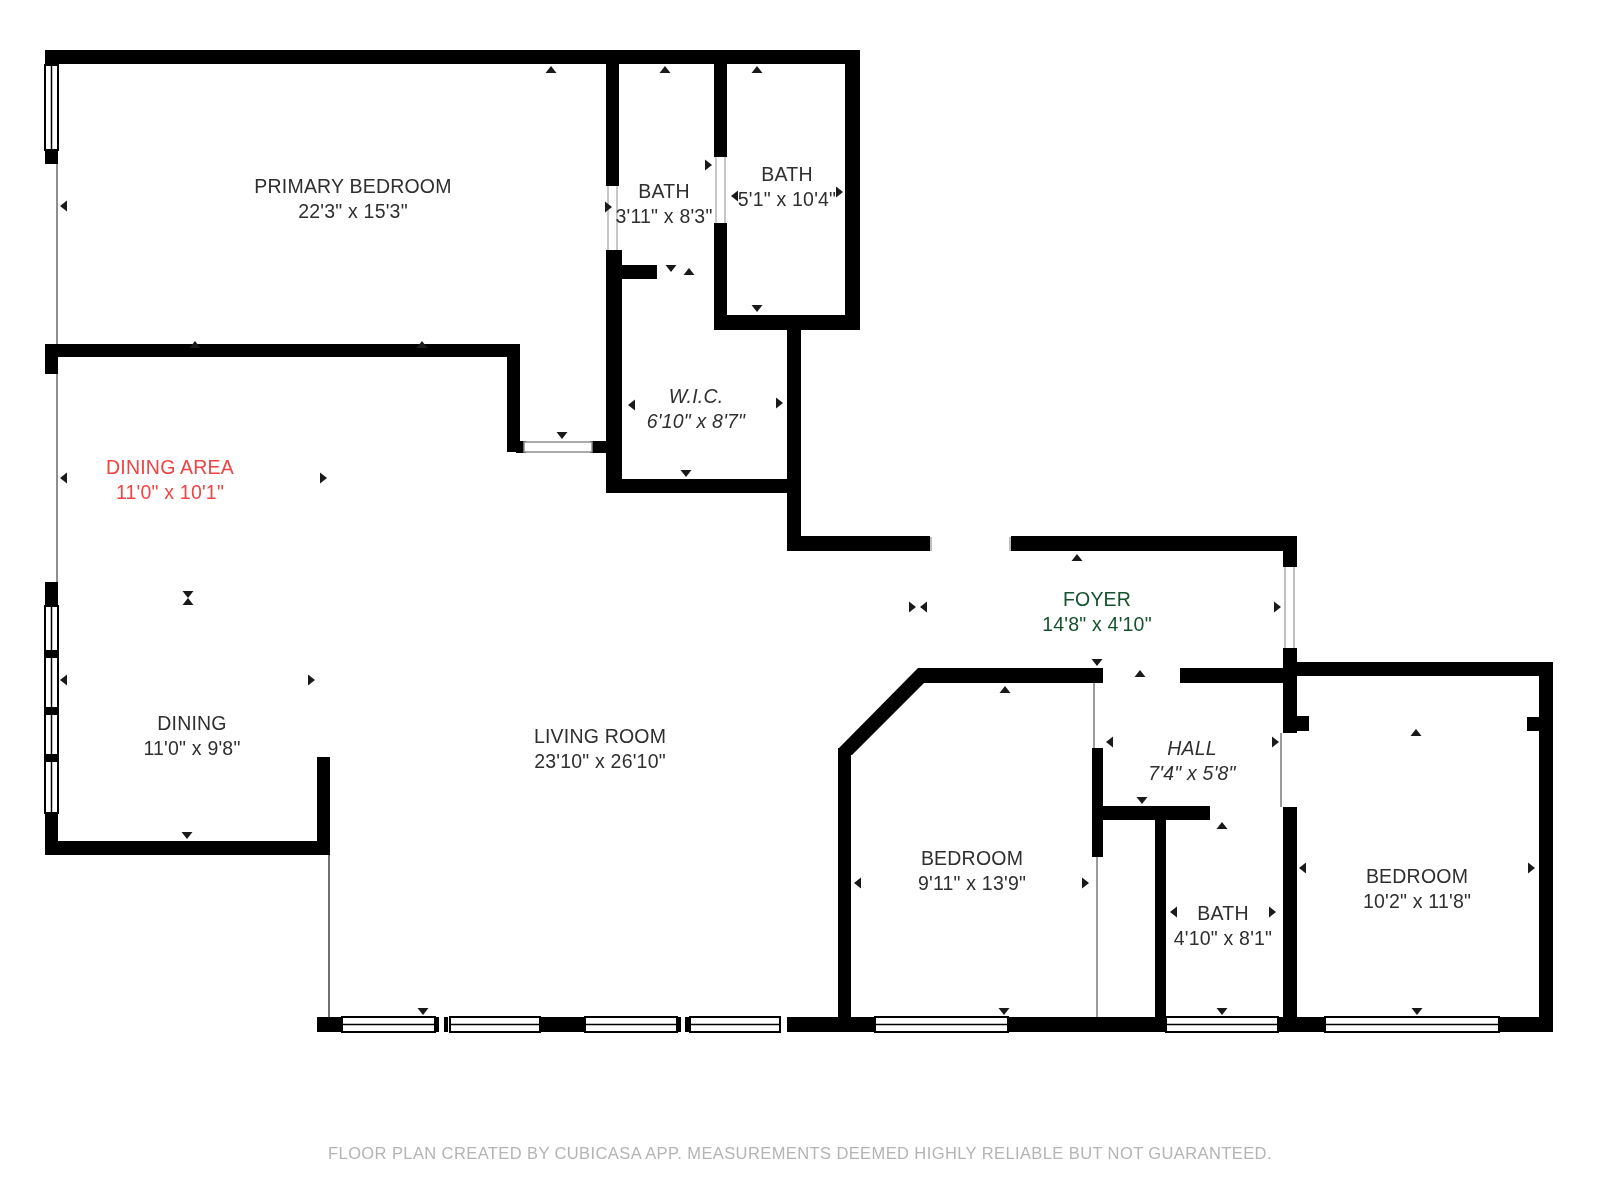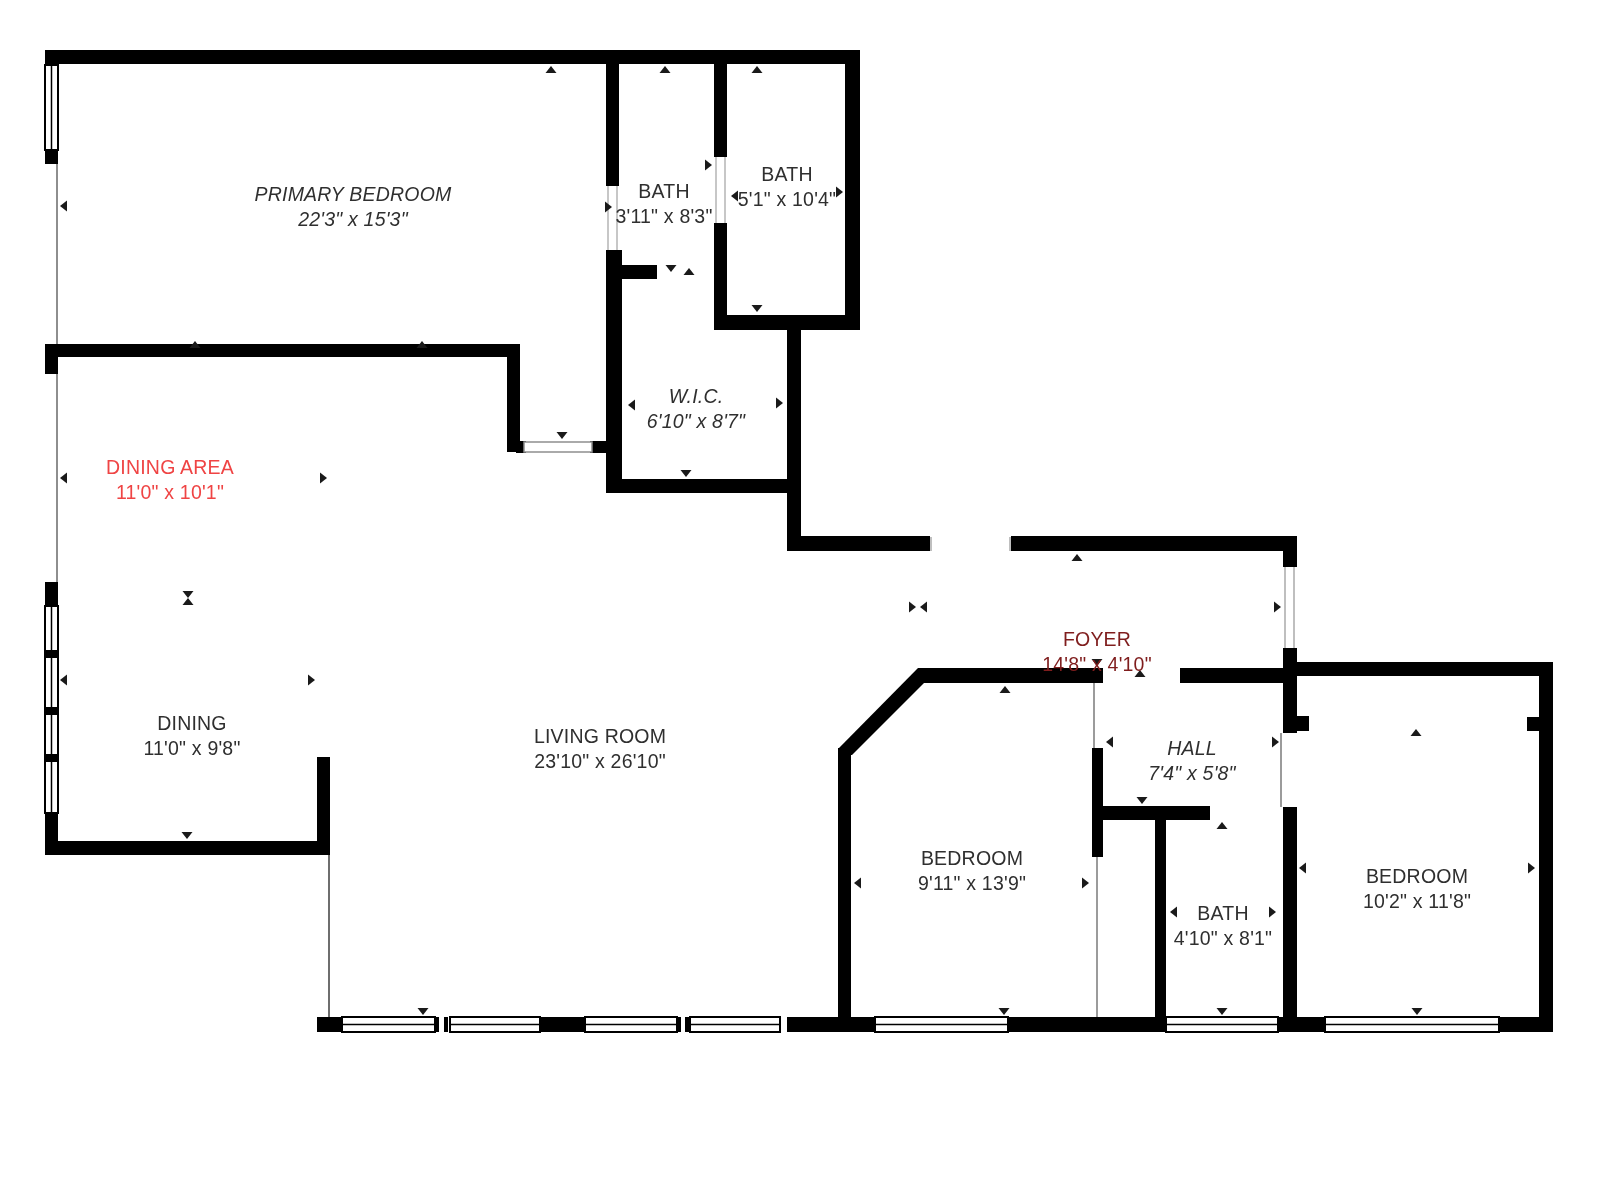--- a/index.html
+++ b/index.html
@@ -141,21 +141,21 @@
       <polygon points="1005,686 999.5,693 1010.5,693" fill="#1a1a1a"></polygon>
       <polygon points="854,883 861,877.5 861,888.5" fill="#1a1a1a"></polygon>
       <polygon points="1089,883 1082,877.5 1082,888.5" fill="#1a1a1a"></polygon>
       <polygon points="1004,1015 998.5,1008 1009.5,1008" fill="#1a1a1a"></polygon>
       <polygon points="1416,729 1410.5,736 1421.5,736" fill="#1a1a1a"></polygon>
       <polygon points="1299,868 1306,862.5 1306,873.5" fill="#1a1a1a"></polygon>
       <polygon points="1535,868 1528,862.5 1528,873.5" fill="#1a1a1a"></polygon>
       <polygon points="1417,1015 1411.5,1008 1422.5,1008" fill="#1a1a1a"></polygon>
     </svg>
   <div id="labels">
-      <div class="room-label" style="left: 353px; top: 182px; color: rgb(47, 47, 47); font-style: italic;">
+      <div class="room-label" style="left: 353px; top: 174px; color: rgb(47, 47, 47);">
         <span class="room-name">PRIMARY BEDROOM</span>
         <span class="room-dims">22'3" x 15'3"</span>
       </div>
       <div class="room-label" style="left: 664px; top: 179px; color: rgb(47, 47, 47);">
         <span class="room-name">BATH</span>
         <span class="room-dims">3'11" x 8'3"</span>
       </div>
       <div class="room-label" style="left: 787px; top: 162px; color: rgb(47, 47, 47);">
         <span class="room-name">BATH</span>
         <span class="room-dims">5'1" x 10'4"</span>
@@ -169,34 +169,35 @@
         <span class="room-dims">11'0" x 10'1"</span>
       </div>
       <div class="room-label" style="left: 192px; top: 711px; color: rgb(47, 47, 47);">
         <span class="room-name">DINING</span>
         <span class="room-dims">11'0" x 9'8"</span>
       </div>
       <div class="room-label" style="left: 600px; top: 724px; color: rgb(47, 47, 47);">
         <span class="room-name">LIVING ROOM</span>
         <span class="room-dims">23'10" x 26'10"</span>
       </div>
-      <div class="room-label" style="left: 1097px; top: 587px; color: #7f1d1d; margin-top: 40px;">
+      <div class="room-label" style="left: 1097px; top: 587px; color: #14532d;">
         <span class="room-name">FOYER</span>
         <span class="room-dims">14'8" x 4'10"</span>
       </div>
       <div class="room-label" style="left: 1192px; top: 736px; color: rgb(47, 47, 47); font-style: italic;">
         <span class="room-name">HALL</span>
         <span class="room-dims">7'4" x 5'8"</span>
       </div>
       <div class="room-label" style="left: 972px; top: 846px; color: rgb(47, 47, 47);">
         <span class="room-name">BEDROOM</span>
         <span class="room-dims">9'11" x 13'9"</span>
       </div>
       <div class="room-label" style="left: 1223px; top: 901px; color: rgb(47, 47, 47);">
         <span class="room-name">BATH</span>
         <span class="room-dims">4'10" x 8'1"</span>
       </div>
       <div class="room-label" style="left: 1417px; top: 864px; color: rgb(47, 47, 47);">
         <span class="room-name">BEDROOM</span>
         <span class="room-dims">10'2" x 11'8"</span>
       </div>
     </div>
+  <div id="footer-note">FLOOR PLAN CREATED BY CUBICASA APP. MEASUREMENTS DEEMED HIGHLY RELIABLE BUT NOT GUARANTEED.</div>
 </div>
 
 </body></html>

